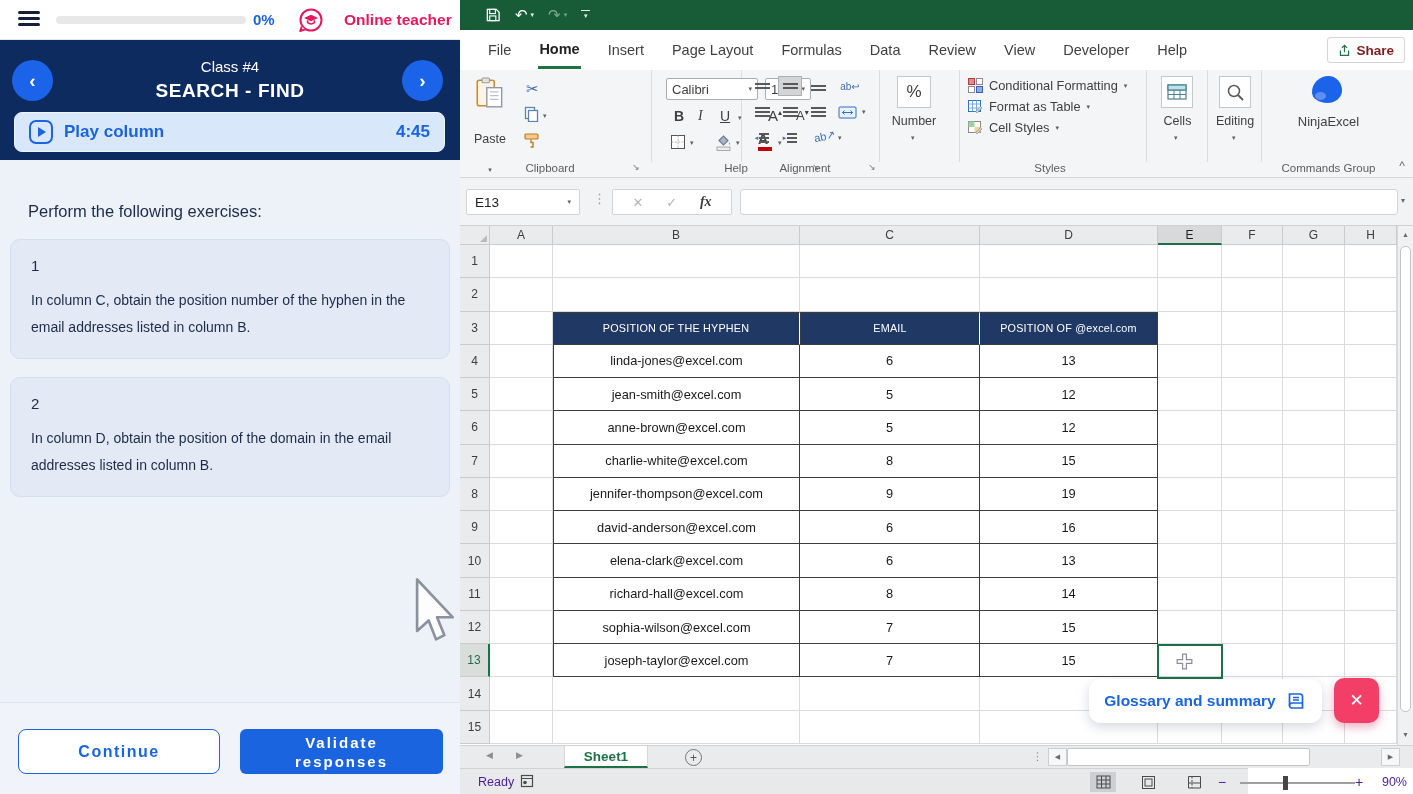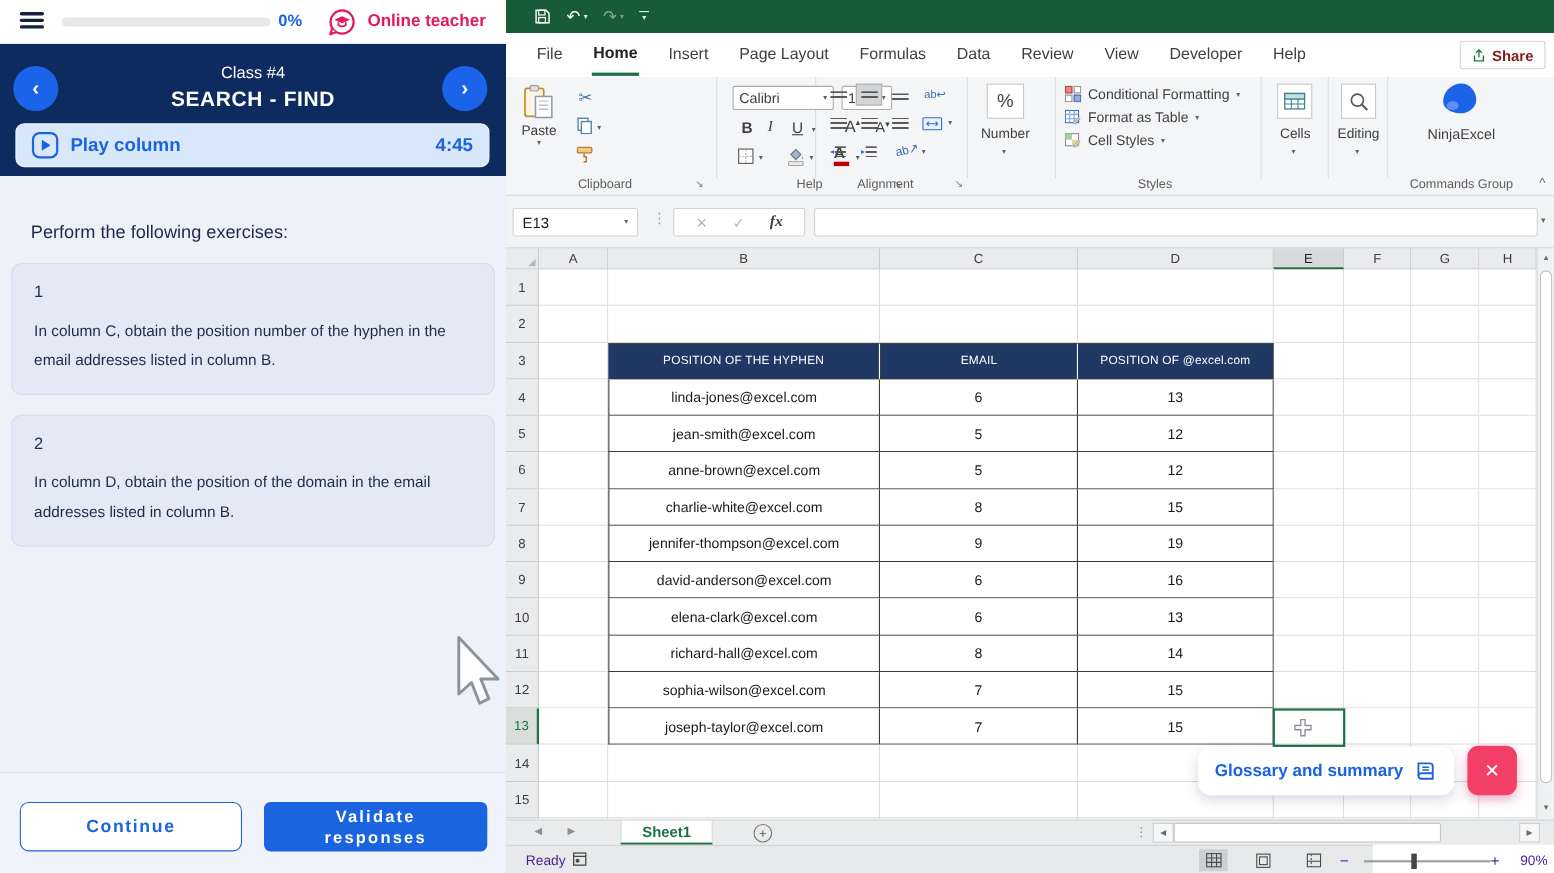--- a/index.html
+++ b/index.html
@@ -8,21 +8,21 @@
        font-family:"Liberation Sans",sans-serif;}
   
   #left{position:absolute;left:0;top:0;width:460px;height:794px;background:#edf1f8;}
   .topbar{position:absolute;left:0;top:0;width:460px;height:40px;background:#fff;
           border-bottom:1px solid #e4e7ee;display:flex;align-items:center;}
   .hamburger{position:absolute;left:18px;top:11px;width:22px;height:17px;cursor:pointer;}
   .hamburger span{display:block;height:2.6px;background:#17203a;border-radius:2px;margin-bottom:3.6px;}
   .ptrack{position:absolute;left:56px;top:16px;width:190px;height:8px;border-radius:4px;background:#e8e8e8;}
   .pfill{height:8px;border-radius:4px;background:#1b64e0;width:0%;}
   .pct{position:absolute;left:253px;top:11px;font-size:15px;font-weight:bold;color:#1b64e0;}
-  .online{position:absolute;left:298px;top:7px;display:flex;align-items:center;gap:10px;cursor:pointer;}
+  .online{position:absolute;left:298px;top:7px;display:flex;align-items:center;gap:20px;cursor:pointer;}
   .online .lbl{font-size:15.5px;font-weight:bold;color:#e5185e;}
   .navhead{position:absolute;left:0;top:40px;width:460px;height:120px;background:#0d2b5f;}
   .navbtn{position:absolute;top:20px;width:41px;height:41px;border-radius:50%;background:#1b63e8;
           color:#fff;display:flex;align-items:center;justify-content:center;font-size:19px;
           font-weight:bold;cursor:pointer;}
   .navbtn.prev{left:12px;} .navbtn.next{left:402px;}
   .classlbl{position:absolute;top:18px;left:0;width:460px;text-align:center;color:#fff;font-size:15px;}
   .classtitle{position:absolute;top:40px;left:0;width:460px;text-align:center;color:#fff;
               font-size:19px;font-weight:bold;letter-spacing:.6px;}
   .playbar{position:absolute;left:14px;top:72px;width:431px;height:40px;background:#d8e7f9;
@@ -67,21 +67,21 @@
   .mtab.active span{color:#222;font-weight:bold;border-bottom:3px solid #217346;}
   .sharebtn{position:absolute;right:8px;top:7px;height:26px;border:1px solid #d4d5d7;border-radius:3px;
             background:#fdfdfd;display:flex;align-items:center;gap:5px;padding:0 10px;cursor:pointer;}
   .sharebtn .t{font-size:13.5px;color:#7f1d1d;font-weight:bold;}
   .ribbon{position:absolute;left:0;top:70px;width:953px;height:108px;background:#f4f5f7;
           border-bottom:1px solid #d5d6d8;font-size:12.5px;color:#3f3f3f;}
   .rgroup{position:absolute;top:0;height:92px;border-right:1px solid #dcdddf;}
   .glabel{position:absolute;top:92px;height:14px;font-size:11.5px;color:#5d5d5d;text-align:center;}
   .launcher{position:absolute;top:92px;font-size:9px;color:#7a7a7a;cursor:pointer;}
   .caret{font-size:7px;color:#5f5f5f;}
-  .bigbtn{display:flex;flex-direction:column;align-items:center;cursor:pointer;}
+  .bigbtn{display:flex;flex-direction:column;align-items:center;cursor:pointer;gap:20px;}
   .combo{position:absolute;background:#fff;border:1px solid #acadaf;border-radius:2px;height:22px;
          display:flex;align-items:center;justify-content:space-between;padding:0 5px;font-size:13px;cursor:pointer;}
   .fbtn{font-size:14px;cursor:pointer;color:#3f3f3f;}
   .lns{width:15px;height:11px;background:repeating-linear-gradient(#595959 0 1.6px,transparent 1.6px 4.2px);}
   .lns.v3t{height:7px;} .lns.v3m{height:7px;margin:2px 0;} .lns.v3b{height:7px;margin-top:4px;}
   .alic{width:24px;height:20px;display:flex;align-items:center;justify-content:center;cursor:pointer;}
   .alic.selbox{background:#d2d4d6;border:1px solid #aeb0b2;}
   .whitebox{background:#fff;border:1px solid #c6c7c9;display:flex;align-items:center;justify-content:center;cursor:pointer;}
   .styrow{display:flex;align-items:center;gap:6px;margin-bottom:6px;cursor:pointer;white-space:nowrap;}
   .styrow .t{font-size:12.8px;}

